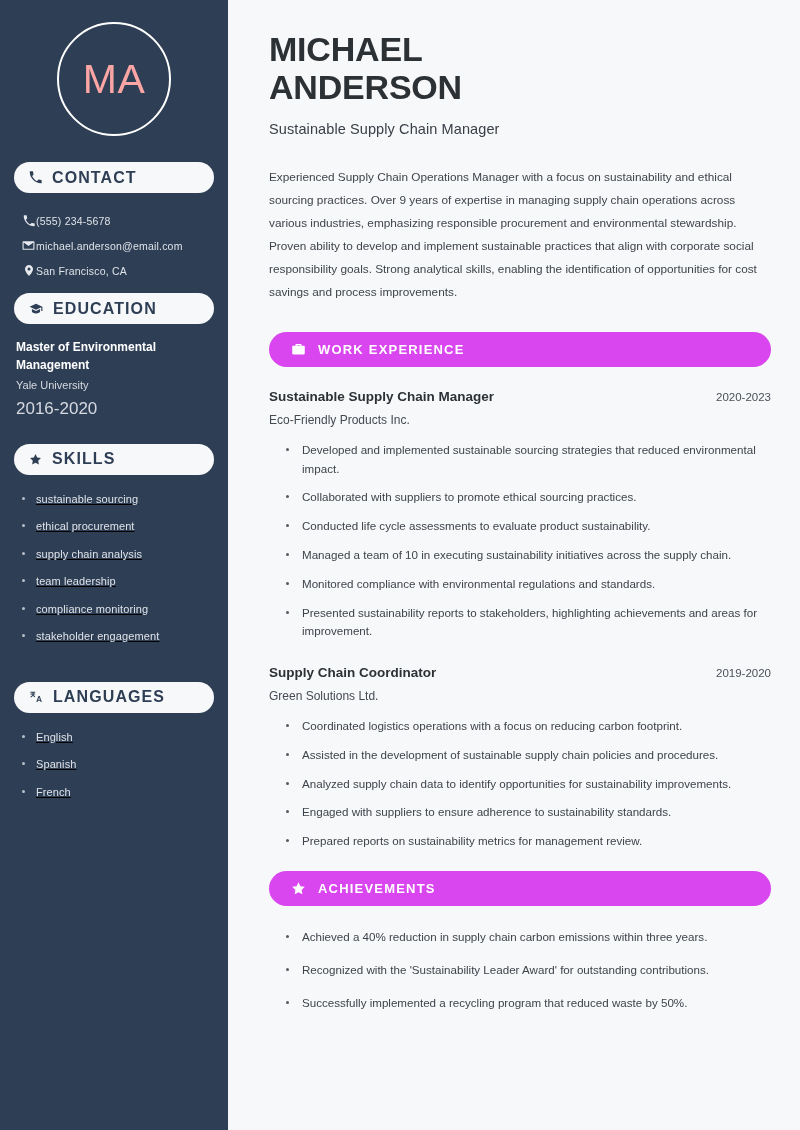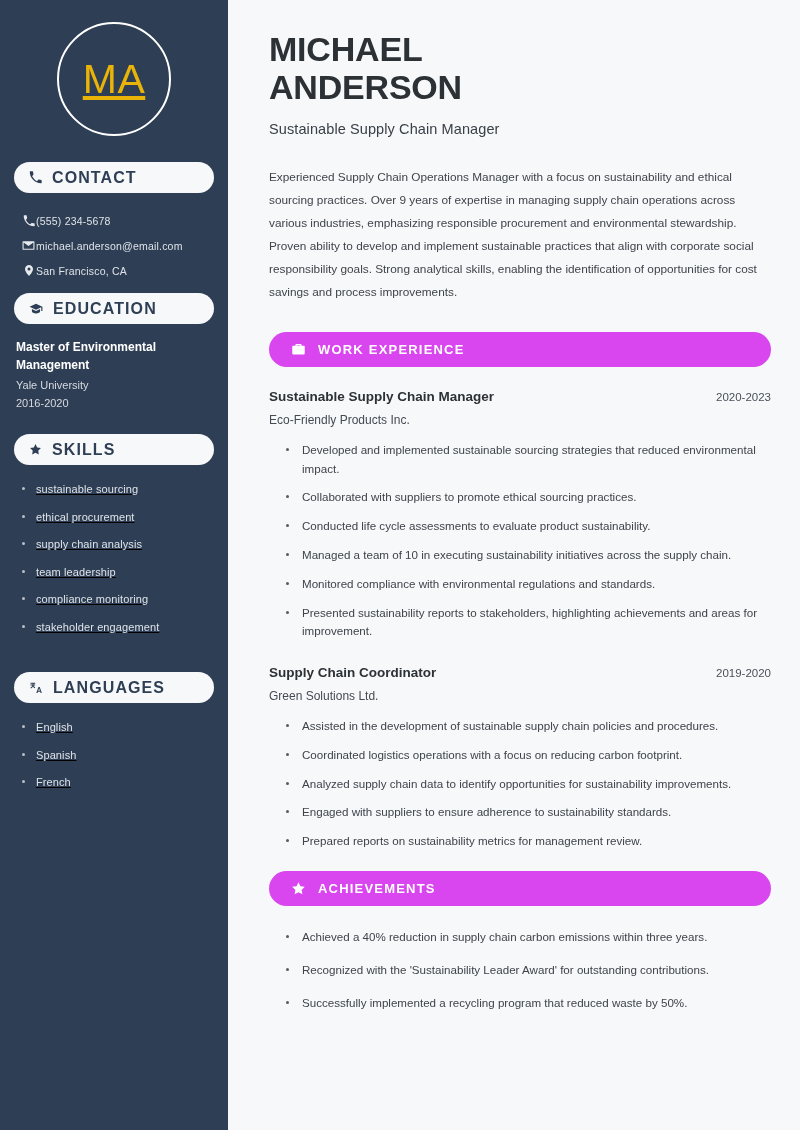--- a/index.html
+++ b/index.html
@@ -44,26 +44,25 @@
   .avatar {
     width: 114px;
     height: 114px;
     border-radius: 50%;
     border: 2px solid #ffffff;
     display: flex;
     align-items: center;
     justify-content: center;
   }
   .avatar-initials {
-    color: #eab308;
+    color: #fca5a5;
     font-size: 41px;
     font-weight: 400;
     letter-spacing: 0.5px;
     line-height: 1;
-    text-decoration: underline;
   }
 
   .pill {
     background: #f7f8f9;
     border-radius: 22px;
     height: 31px;
     display: flex;
     align-items: center;
     padding-left: 15px;
     gap: 10px;
@@ -99,21 +98,21 @@
     line-height: 1.5;
     margin-bottom: 3px;
   }
   .edu-school {
     color: #d6dae0;
     font-size: 11px;
     line-height: 1.6;
   }
   .edu-dates {
     color: #d6dae0;
-    font-size: 11px;
+    font-size: 17px;
     line-height: 1.6;
   }
 
   .side-ul { list-style: none; padding: 2px 0 14px 8px; text-decoration: underline; }
   .side-li {
     position: relative;
     color: #dfe3e8;
     font-size: 11px;
     padding-left: 14px;
     line-height: 1.5;
@@ -374,22 +373,22 @@
 
     <div class="job-gap"></div>
 
     <div>
       <div class="job-head">
         <span class="job-role">Supply Chain Coordinator</span>
         <span class="job-dates">2019-2020</span>
       </div>
       <div class="job-company">Green Solutions Ltd.</div>
       <ul class="main-ul">
+        <li class="main-li">Coordinated logistics operations with a focus on reducing carbon footprint.</li>
         <li class="main-li">Assisted in the development of sustainable supply chain policies and procedures.</li>
-        <li class="main-li">Coordinated logistics operations with a focus on reducing carbon footprint.</li>
         <li class="main-li">Analyzed supply chain data to identify opportunities for sustainability improvements.</li>
         <li class="main-li">Engaged with suppliers to ensure adherence to sustainability standards.</li>
         <li class="main-li">Prepared reports on sustainability metrics for management review.</li>
       </ul>
     </div>
 
     <div class="exp-gap"></div>
 
     <div class="dark-pill">
       <span class="pill-icon">

